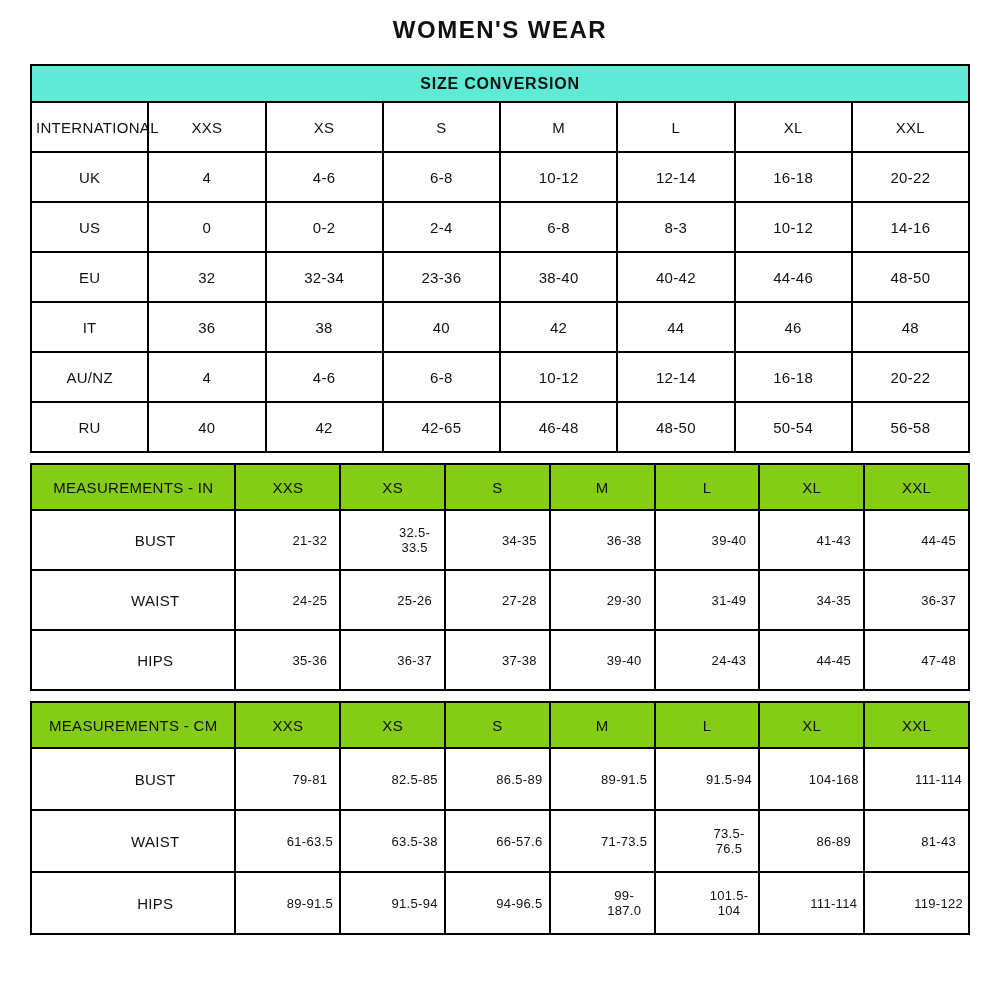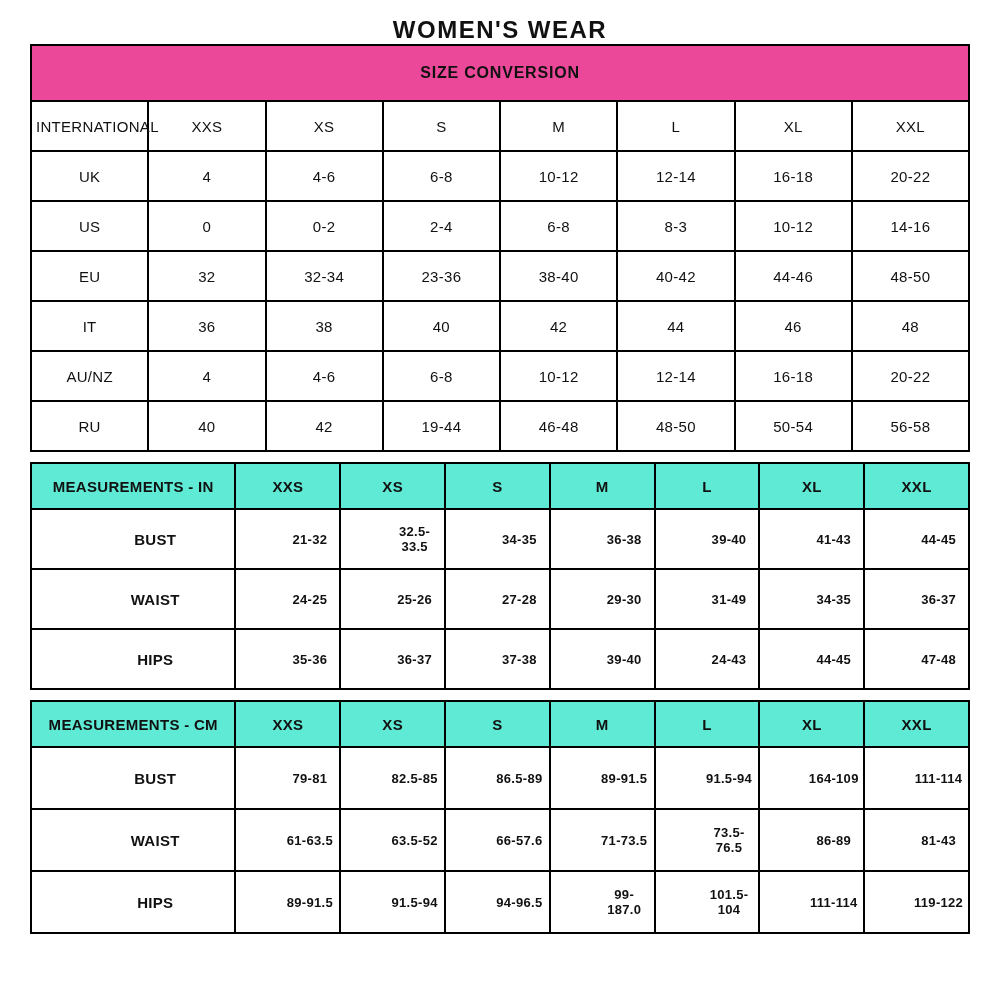--- a/index.html
+++ b/index.html
@@ -10,54 +10,54 @@
     background: #ffffff;
     font-family: "Liberation Sans", "DejaVu Sans", sans-serif;
     color: #111111;
     padding: 12px 30px 10px 30px;
   }
   .page-title {
     text-align: center;
     font-size: 24px;
     font-weight: 700;
     letter-spacing: 1.5px;
-    margin: 4px 0 0 0;
+    margin: 4px 0 20px 0;
   }
   table {
     width: 100%;
     border-collapse: collapse;
     table-layout: fixed;
     margin-bottom: 10px;
   }
   th, td {
     border: 2px solid #000000;
     text-align: center;
     vertical-align: middle;
     padding: 0 4px;
     letter-spacing: 0.3px;
   }
   
   .t1 .c0 { width: 18%; }
   .t1 td { height: 50px; font-size: 15px; font-weight: 500; }
   .t1 .title-row th {
-    height: 56px;
-    background: #ec4899;
+    height: 37px;
+    background: #5eead4;
     font-weight: 700;
     font-size: 16px;
     letter-spacing: 0.8px;
   }
   
   .t2 .c0, .t3 .c0 { width: 21.8%; }
   .t2 .header-row th, .t3 .header-row th {
     height: 46px;
-    background: #5eead4;
-    font-weight: 700;
+    background: #84cc16;
+    font-weight: 400;
     font-size: 15px;
   }
-  .t2 td, .t3 td { font-size: 13px; font-weight: 700; padding-left: 48px; }
+  .t2 td, .t3 td { font-size: 13px; font-weight: 400; padding-left: 48px; }
   .t2 td { height: 60px; }
   .t3 td { height: 62px; }
   .t2 td.rowlabel, .t3 td.rowlabel { font-size: 15px; }
 </style>
 </head>
 <body>
 
 <div class="page-title">WOMEN'S WEAR</div>
 
 <table class="t1">
@@ -122,21 +122,21 @@
         <td class="c3">6-8</td>
         <td class="c4">10-12</td>
         <td class="c5">12-14</td>
         <td class="c6">16-18</td>
         <td class="c7">20-22</td>
       </tr>
       <tr>
         <td class="c0 rowlabel">RU</td>
         <td class="c1">40</td>
         <td class="c2">42</td>
-        <td class="c3">19-44</td>
+        <td class="c3">42-65</td>
         <td class="c4">46-48</td>
         <td class="c5">48-50</td>
         <td class="c6">50-54</td>
         <td class="c7">56-58</td>
       </tr>
     </tbody>
   </table>
 
 <table class="t2">
     <tbody>
@@ -195,27 +195,27 @@
         <th class="c6">XL</th>
         <th class="c7">XXL</th>
       </tr>
       <tr>
         <td class="c0 rowlabel">BUST</td>
         <td class="c1">79-81</td>
         <td class="c2">82.5-85</td>
         <td class="c3">86.5-89</td>
         <td class="c4">89-91.5</td>
         <td class="c5">91.5-94</td>
-        <td class="c6">164-109</td>
+        <td class="c6">104-168</td>
         <td class="c7">111-114</td>
       </tr>
       <tr>
         <td class="c0 rowlabel">WAIST</td>
         <td class="c1">61-63.5</td>
-        <td class="c2">63.5-52</td>
+        <td class="c2">63.5-38</td>
         <td class="c3">66-57.6</td>
         <td class="c4">71-73.5</td>
         <td class="c5">73.5-76.5</td>
         <td class="c6">86-89</td>
         <td class="c7">81-43</td>
       </tr>
       <tr>
         <td class="c0 rowlabel">HIPS</td>
         <td class="c1">89-91.5</td>
         <td class="c2">91.5-94</td>

